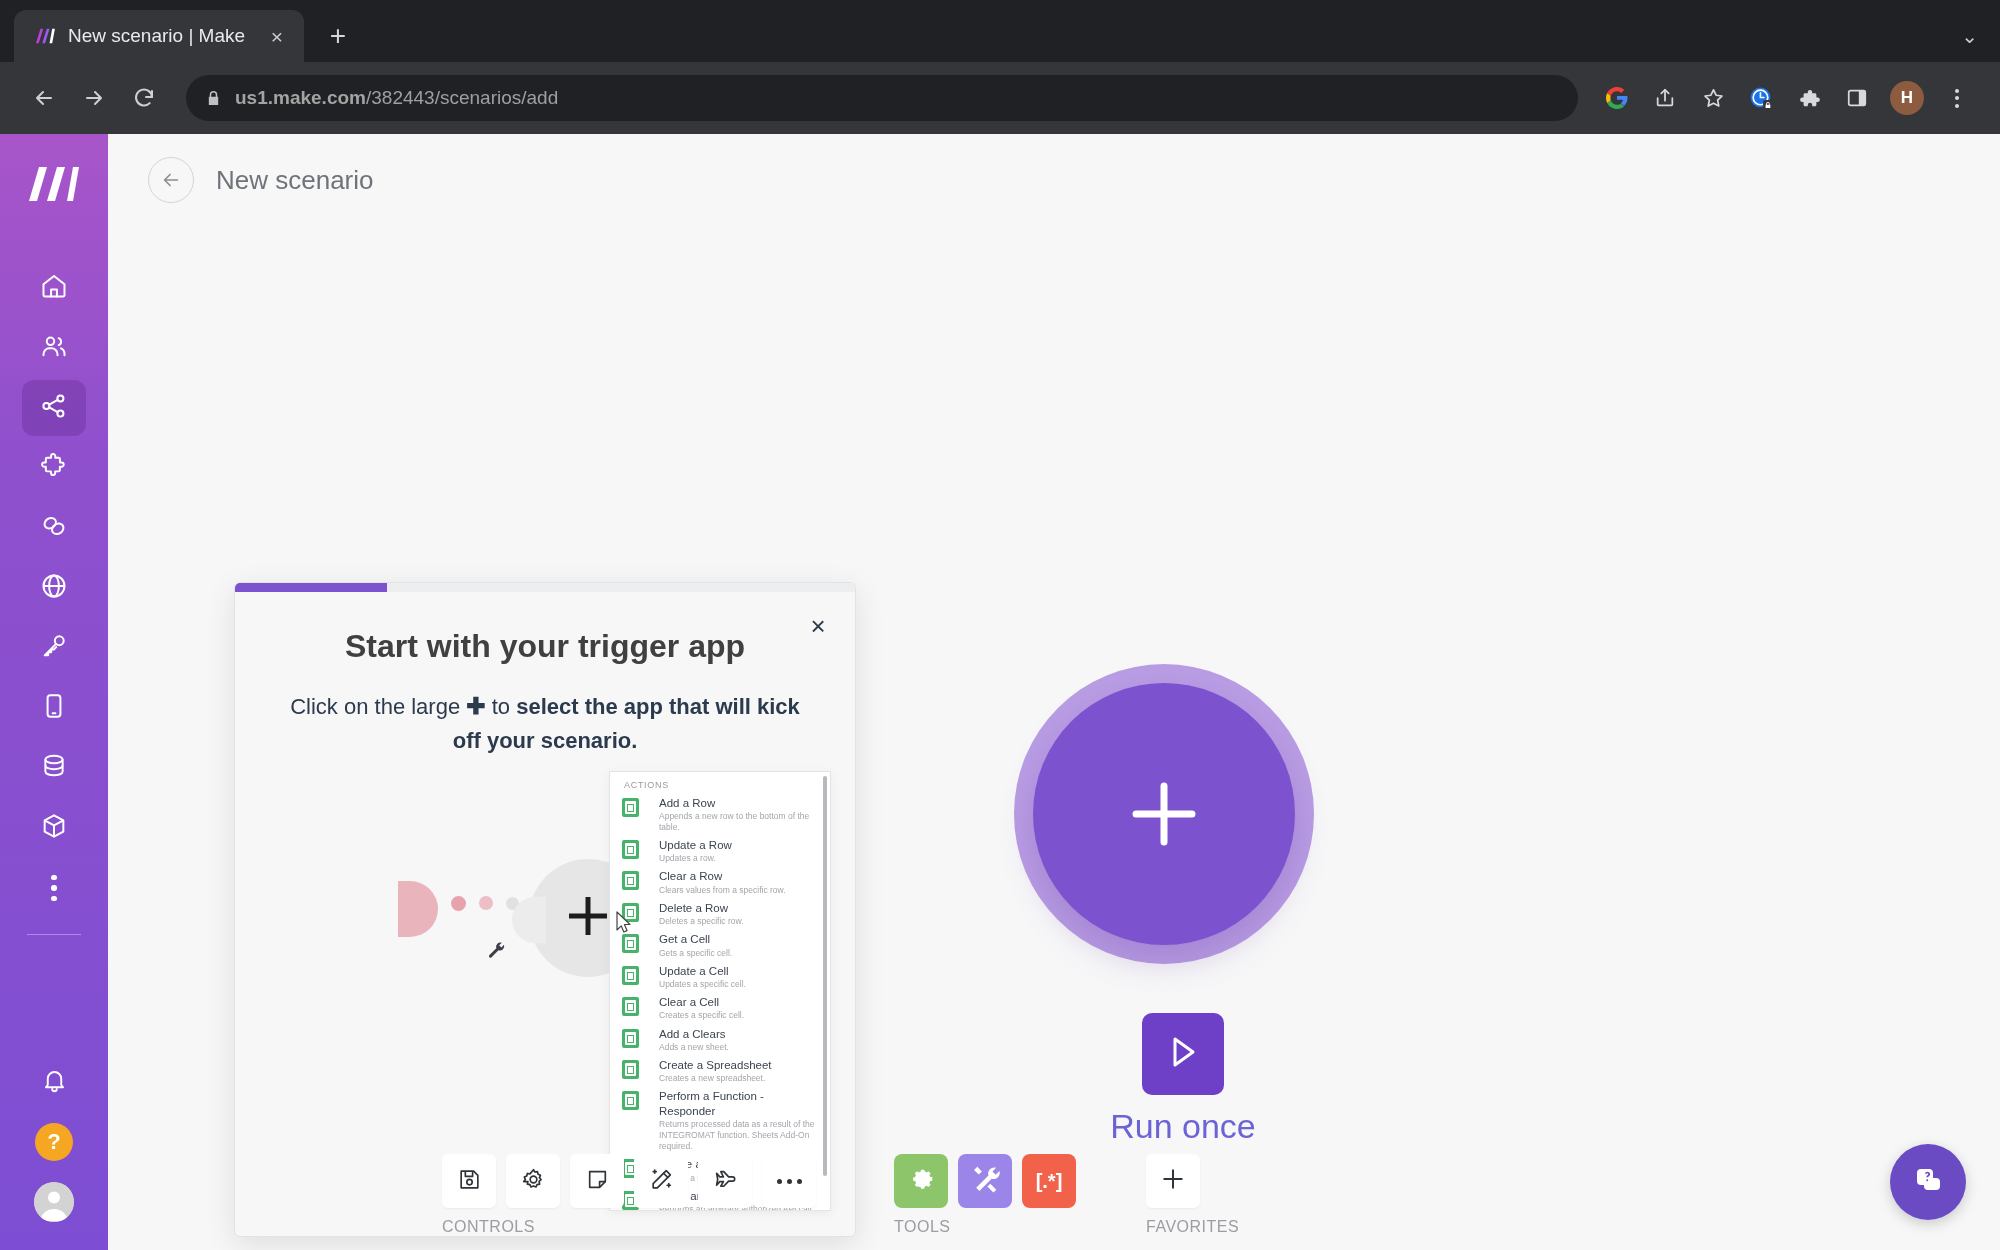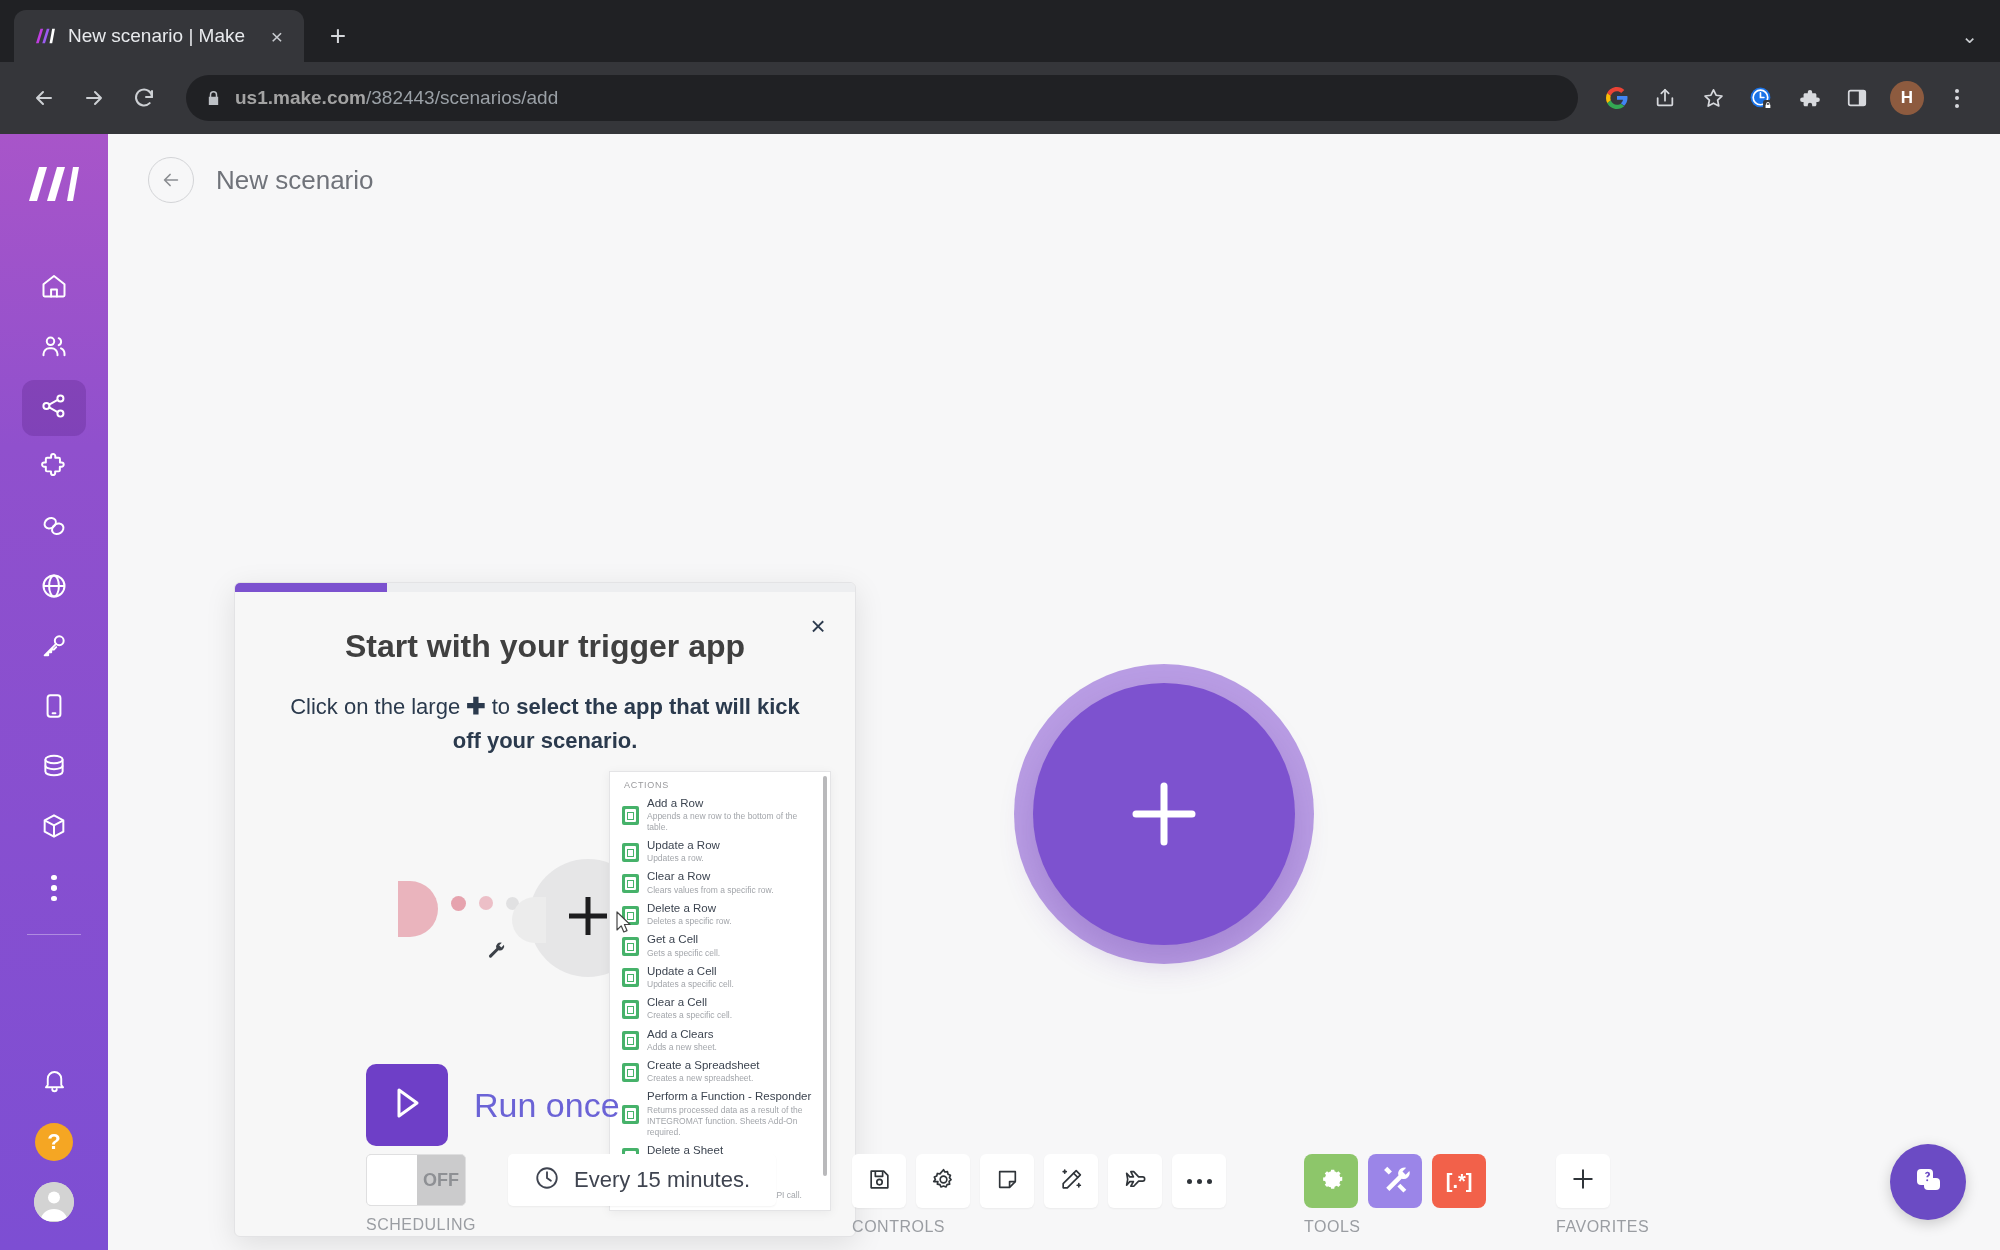--- a/index.html
+++ b/index.html
@@ -184,37 +184,37 @@
   
   .act-panel {
     position: absolute; left: 374px; top: 0; width: 222px; height: 440px;
     background: #fff; border: 1px solid #e4e4e6; overflow: hidden;
     box-shadow: 0 2px 10px rgba(0,0,0,0.06);
   }
   .act-scroll { position: absolute; right: 3px; top: 4px; width: 4px; height: 400px; background: #b9b9bb; border-radius: 2px; }
   .act-section {
     font-size: 9px; letter-spacing: 0.7px; color: #9a9a9d; padding: 8px 0 4px 14px; text-transform: uppercase;
   }
-  .act-row { display: flex; gap: 8px; padding: 2px 14px 3px 12px; align-items: center; }
+  .act-row { display: flex; gap: 20px; padding: 2px 14px 3px 12px; align-items: flex-start; }
   .sheet-ico {
     width: 17px; height: 19px; background: #46b26a; border-radius: 2px; flex: 0 0 auto;
     display: flex; align-items: center; justify-content: center; margin-top: 2px;
   }
   .sheet-ico .pg { width: 11px; height: 13px; background: #fff; border-radius: 1px; position: relative; }
   .sheet-ico .pg::after {
     content: ""; position: absolute; left: 2px; top: 3px; right: 2px; bottom: 2px;
     border: 1px solid #46b26a;
   }
   .act-txt { min-width: 0; }
   .act-name { font-size: 11.5px; color: #3c4450; line-height: 1.25; }
   .act-desc { font-size: 8.5px; color: #a2a5aa; line-height: 1.3; margin-top: 1px; }
 
   
   .bottom { position: absolute; left: 108px; right: 0; bottom: 0; padding: 0 0 14px 0; }
-  .run-row { display: flex; align-items: center; gap: 26px; padding: 0 0 8px 150px; }
+  .run-row { display: flex; align-items: center; gap: 12px; padding: 0 0 8px 150px; flex-direction: column; }
   .run-btn {
     width: 82px; height: 82px; border-radius: 10px; background: #6e3fc7;
     display: flex; align-items: center; justify-content: center; flex: 0 0 auto;
   }
   .run-label { font-size: 34px; color: #6b63d6; }
   .tools-row { display: flex; align-items: flex-start; padding-left: 150px; gap: 0; }
   .group { display: flex; flex-direction: column; }
   .group-icons { display: flex; align-items: center; gap: 10px; }
   .group-label { font-size: 16px; color: #9a9da2; letter-spacing: 0.5px; margin-top: 10px; }
   .toggle {
@@ -674,38 +674,20 @@
                 <svg width="44" height="44" viewBox="0 0 44 44" fill="none" stroke="#fff" stroke-width="3" stroke-linejoin="round">
                     <path d="M14 9l18 13-18 13z"></path>
                   </svg>
               </span>
             </div>
             <div class="run-label">Run once</div>
           </div>
 
           <div class="tools-row">
 
-            <div class="group">
-              <div class="group-icons">
-                <div class="toggle">
-                  <span class="knob"></span>
-                  <span class="off">OFF</span>
-                </div>
-                <div class="sched-pill">
-                  <span>
-                    <svg width="26" height="26" viewBox="0 0 24 24" fill="none" stroke="#3f4450" stroke-width="1.7" stroke-linecap="round">
-                        <circle cx="12" cy="12" r="9"></circle>
-                        <path d="M12 6.6V12l3.6 2.6"></path>
-                      </svg>
-                  </span>
-                  <span class="sched-text">Every 15 minutes.</span>
-                </div>
-              </div>
-              <div class="group-label">SCHEDULING</div>
-            </div>
 
             <div class="group gap-ctl">
               <div class="group-icons">
                 <div class="ctl-btn">
                   <span>
                     <svg width="25" height="25" viewBox="0 0 24 24" fill="none" stroke="currentColor" stroke-width="1.6" stroke-linejoin="round">
                         <path d="M4 4h12l4 4v12H4z"></path>
                         <path d="M8 4v5h7V4"></path>
                         <circle cx="12" cy="14.5" r="2.6"></circle>
                       </svg>

